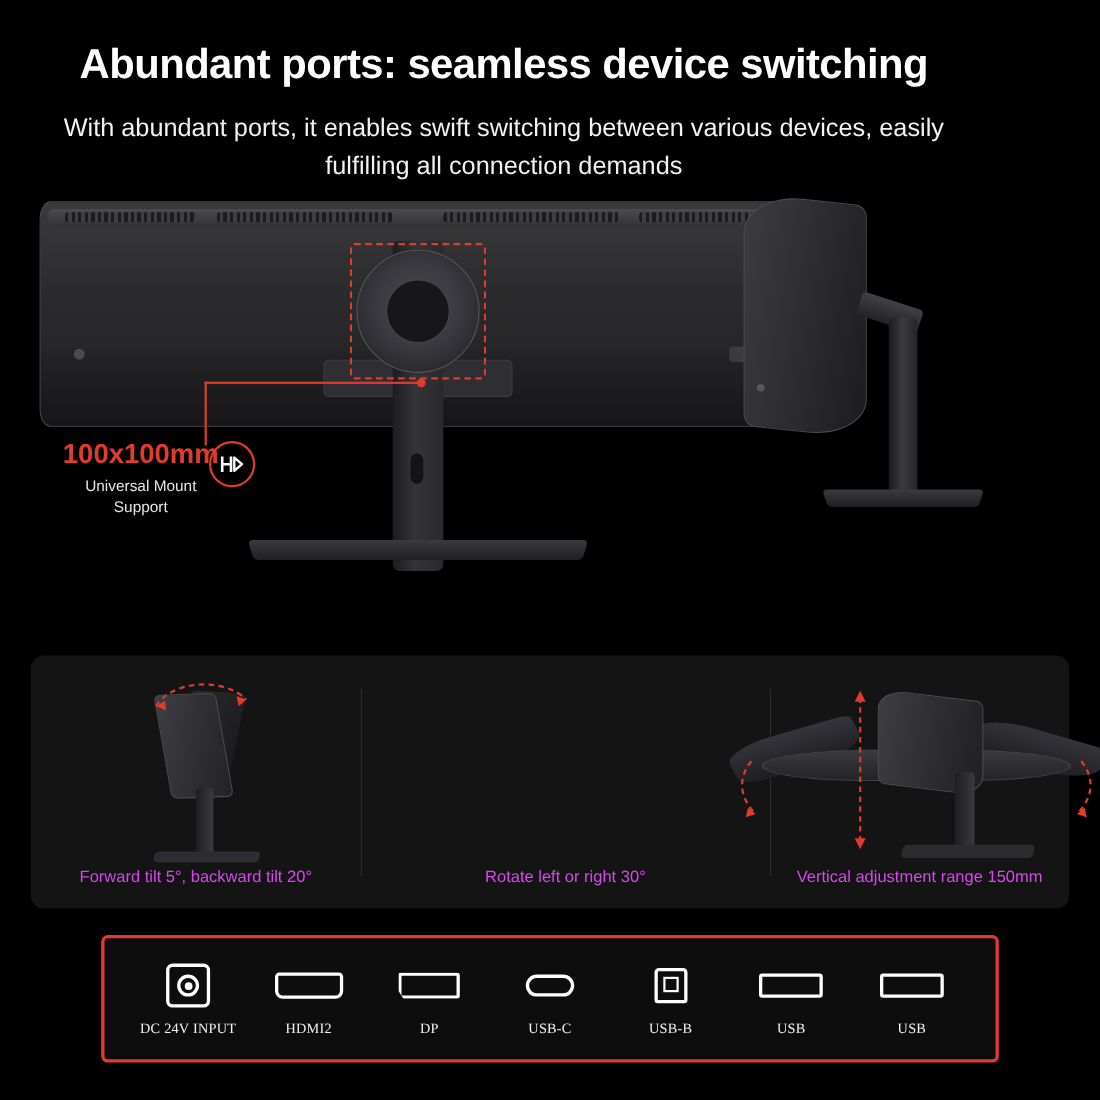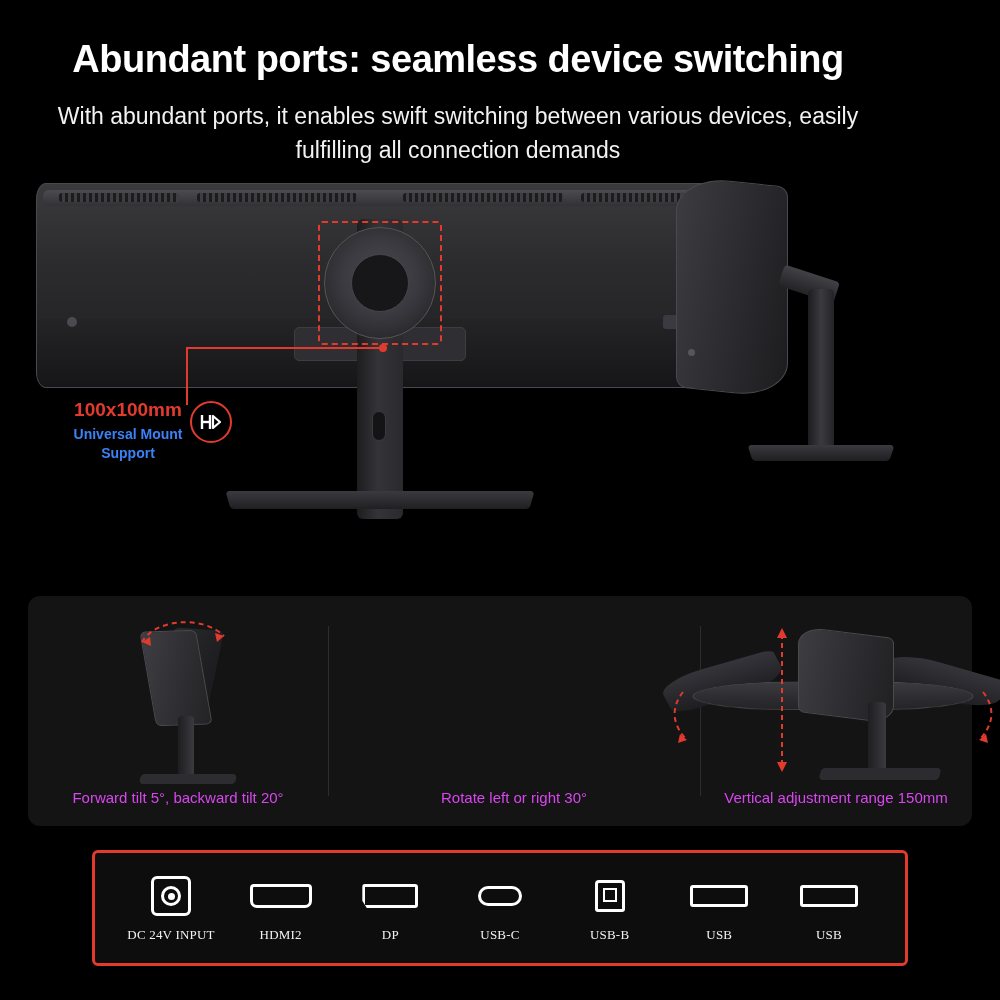--- a/index.html
+++ b/index.html
@@ -110,22 +110,22 @@
     position:absolute; left:186px; top:164px; width:198px; height:2px; background:#e23b2e;
   }
   .callout-line:after{
     content:""; position:absolute; right:-3px; top:-3px; width:8px; height:8px; border-radius:50%;
     background:#e23b2e;
   }
   .callout-elbow {
     position:absolute; left:186px; top:164px; width:2px; height:58px; background:#e23b2e;
   }
   .callout-text { position:absolute; left:38px; top:216px; width:180px; text-align:center; }
-  .callout-text .big { color:#e23b2e; font-size:19px; font-weight:bold; }
-  .callout-text .small { color:#3b82f6; font-size:14px; font-weight:bold; line-height:19px; margin-top:4px; }
+  .callout-text .big { color:#e23b2e; font-size:25px; font-weight:bold; }
+  .callout-text .small { color:#e5e5e5; font-size:14px; font-weight:normal; line-height:19px; margin-top:4px; }
   .vesa-badge {
     position:absolute; left:190px; top:218px; width:42px; height:42px; border-radius:50%;
     border:2px solid #e23b2e; display:flex; align-items:center; justify-content:center;
   }
 
   
   .side-monitor { position:absolute; right:38px; top:-2px; width:220px; height:330px; }
   .sm-panel {
     position:absolute; left:18px; top:0; width:112px; height:212px;
     background: linear-gradient(100deg,#3c3c41 0%, #2b2b2f 55%, #1c1c1f 100%);

